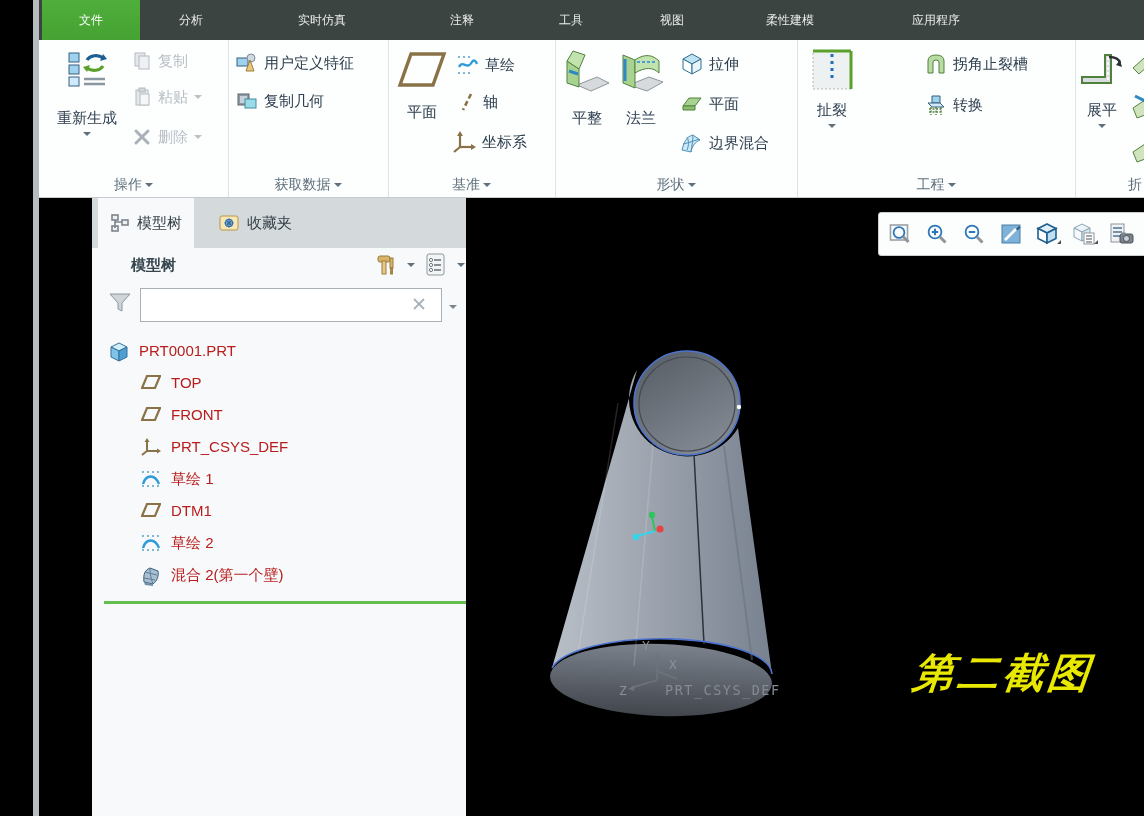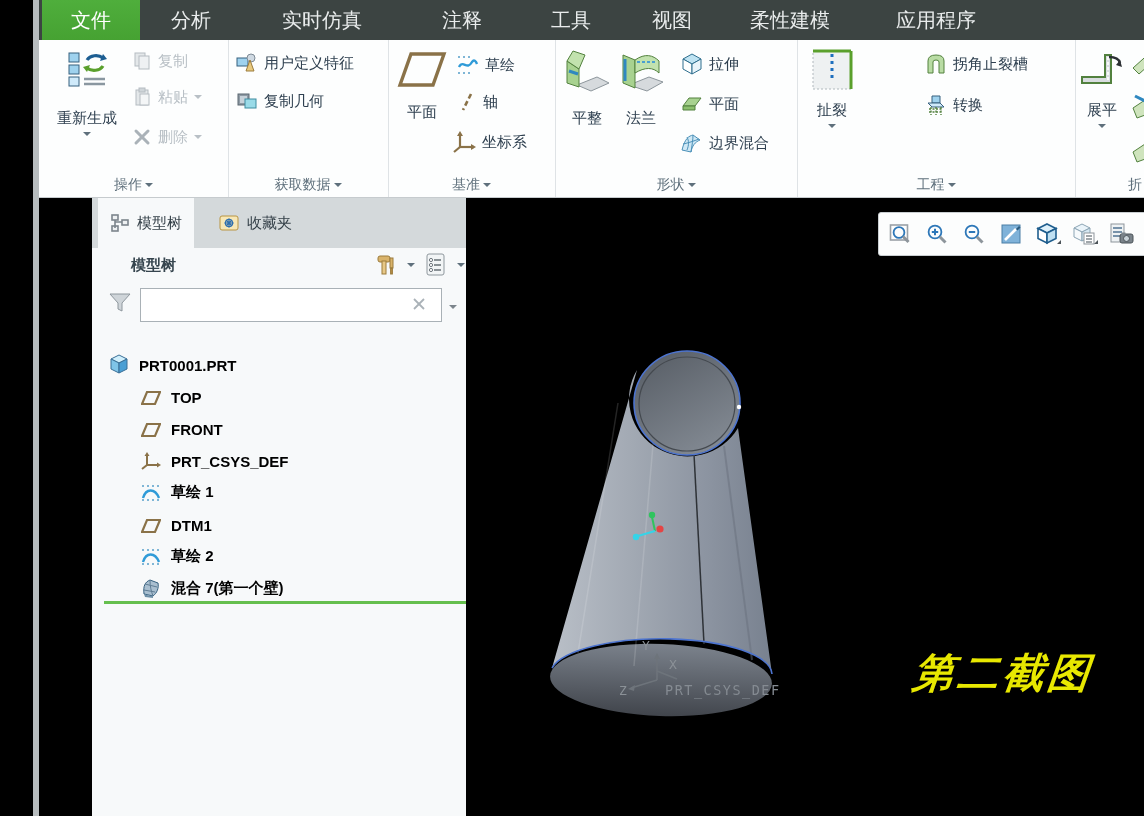--- a/index.html
+++ b/index.html
@@ -4,21 +4,21 @@
 <style>
   html,body{margin:0;padding:0;background:#222;}
   #root{position:relative;width:1144px;height:816px;background:#000;overflow:hidden;
         font-family:"Liberation Sans","DejaVu Sans",sans-serif;-webkit-font-smoothing:antialiased;}
   
   #edge-strip{position:absolute;left:33px;top:0;width:6px;height:816px;background:#b7bcbe;}
   #app{position:absolute;left:39px;top:0;width:1105px;height:816px;}
 
   
   #menubar{position:absolute;left:0;top:0;width:100%;height:40px;background:#3c4442;display:flex;}
-  .mtab{display:flex;align-items:center;justify-content:center;font-size:20px;color:#e9ecec;cursor:default;}
+  .mtab{display:flex;align-items:center;justify-content:center;font-size:12px;color:#e9ecec;cursor:default;}
   .mtab.file{width:98px;margin-left:3px;background:linear-gradient(#4fae3c,#46a232);color:#fff;}
   .mtab.active{width:104px;background:#fbfcfc;color:#53724f;}
 
   
   #ribbon{position:absolute;left:0;top:40px;width:100%;height:157px;background:#fdfefe;border-bottom:1px solid #c6cbce;}
   .grp{position:absolute;top:0;height:157px;border-right:1px solid #dfe3e6;}
   .grplabel{position:absolute;bottom:3px;left:0;width:100%;text-align:center;font-size:14px;color:#5f707c;}
   .grplabel .caret{margin-left:3px;}
   .caret{display:inline-block;width:0;height:0;border:4px solid transparent;border-top:4px solid #5f707c;vertical-align:middle;margin-top:3px;}
   .caret.dim{border-top-color:#b9c0c6;}
@@ -39,21 +39,21 @@
   #phead .ttl{position:absolute;left:39px;top:8px;font-size:15px;font-weight:bold;color:#36454e;}
   #phead .tools{position:absolute;right:14px;top:4px;display:flex;align-items:center;gap:9px;}
   #pfilter{position:relative;height:48px;}
   #pfilter .funnel{position:absolute;left:16px;top:8px;}
   #pfilter input{position:absolute;left:48px;top:4px;width:302px;height:34px;border:1px solid #a9b1b6;background:#fff;
                  font-size:15px;padding:0 28px 0 8px;outline:none;box-sizing:border-box;}
   #pfilter .clr{position:absolute;left:320px;top:13px;}
   #pfilter .dd{position:absolute;left:357px;top:18px;}
   #pfilter .plus{position:absolute;left:385px;top:10px;}
   #ptree{padding-top:10px;}
-  .trow{display:flex;align-items:flex-end;gap:10px;height:32px;font-size:15px;color:#000000;padding-left:49px;font-weight:bold;}
+  .trow{display:flex;align-items:flex-start;gap:10px;height:32px;font-size:15px;color:#b91c1c;padding-left:49px;}
   .trow.root{padding-left:17px;}
   #insert-line{height:3px;background:#65bf4e;margin:3px 12px 0 12px;width:402px;}
 
   
   #viewport{position:absolute;left:427px;top:198px;width:678px;height:618px;background:#000;overflow:hidden;}
   #vtoolbar{position:absolute;left:412px;top:14px;height:38px;display:flex;align-items:center;gap:3px;
             background:#fcfdfd;border:1px solid #c9ced1;border-radius:3px;padding:2px 4px;width:280px;}
   .vbtn{width:34px;height:32px;display:flex;align-items:center;justify-content:center;}
   #annotation{position:absolute;left:447px;top:448px;font-size:41px;font-weight:800;font-style:italic;
               color:#e8e800;letter-spacing:4px;white-space:nowrap;transform:skewX(-6deg);}
@@ -463,21 +463,21 @@
               <path d="M2 14 C5 4 14 4 18 14" fill="none" stroke="#2f9bd8" stroke-width="2.4"></path>
             </svg>
           <span>草绘 2</span>
         </div>
         <div class="trow">
           <svg width="20" height="20" viewBox="0 0 20 20">
               <path d="M3 16 C2 8 4 4 9 2 L17 5 C18 10 16 15 12 18 Z" fill="#a9bfd0" stroke="#35607f"></path>
               <path d="M9 2 C9 8 10 13 12 18 M4 6 L16 9 M3 12 L14 14" stroke="#5f7d94" stroke-width="1" fill="none"></path>
               <path d="M3 16 C6 17 9 18 12 18 L12 20 L4 19 Z" fill="#6f90a8"></path>
             </svg>
-          <span>混合 7(第一个壁)</span>
+          <span>混合 2(第一个壁)</span>
         </div>
         <div id="insert-line"></div>
       </div>
     </div>
 
     <div id="viewport">
 
       <svg width="678" height="618" viewBox="0 0 678 618" style="position:absolute;left:0;top:0">
         <defs>
           <linearGradient id="bodyGrad" x1="0" y1="0" x2="1" y2="0">

